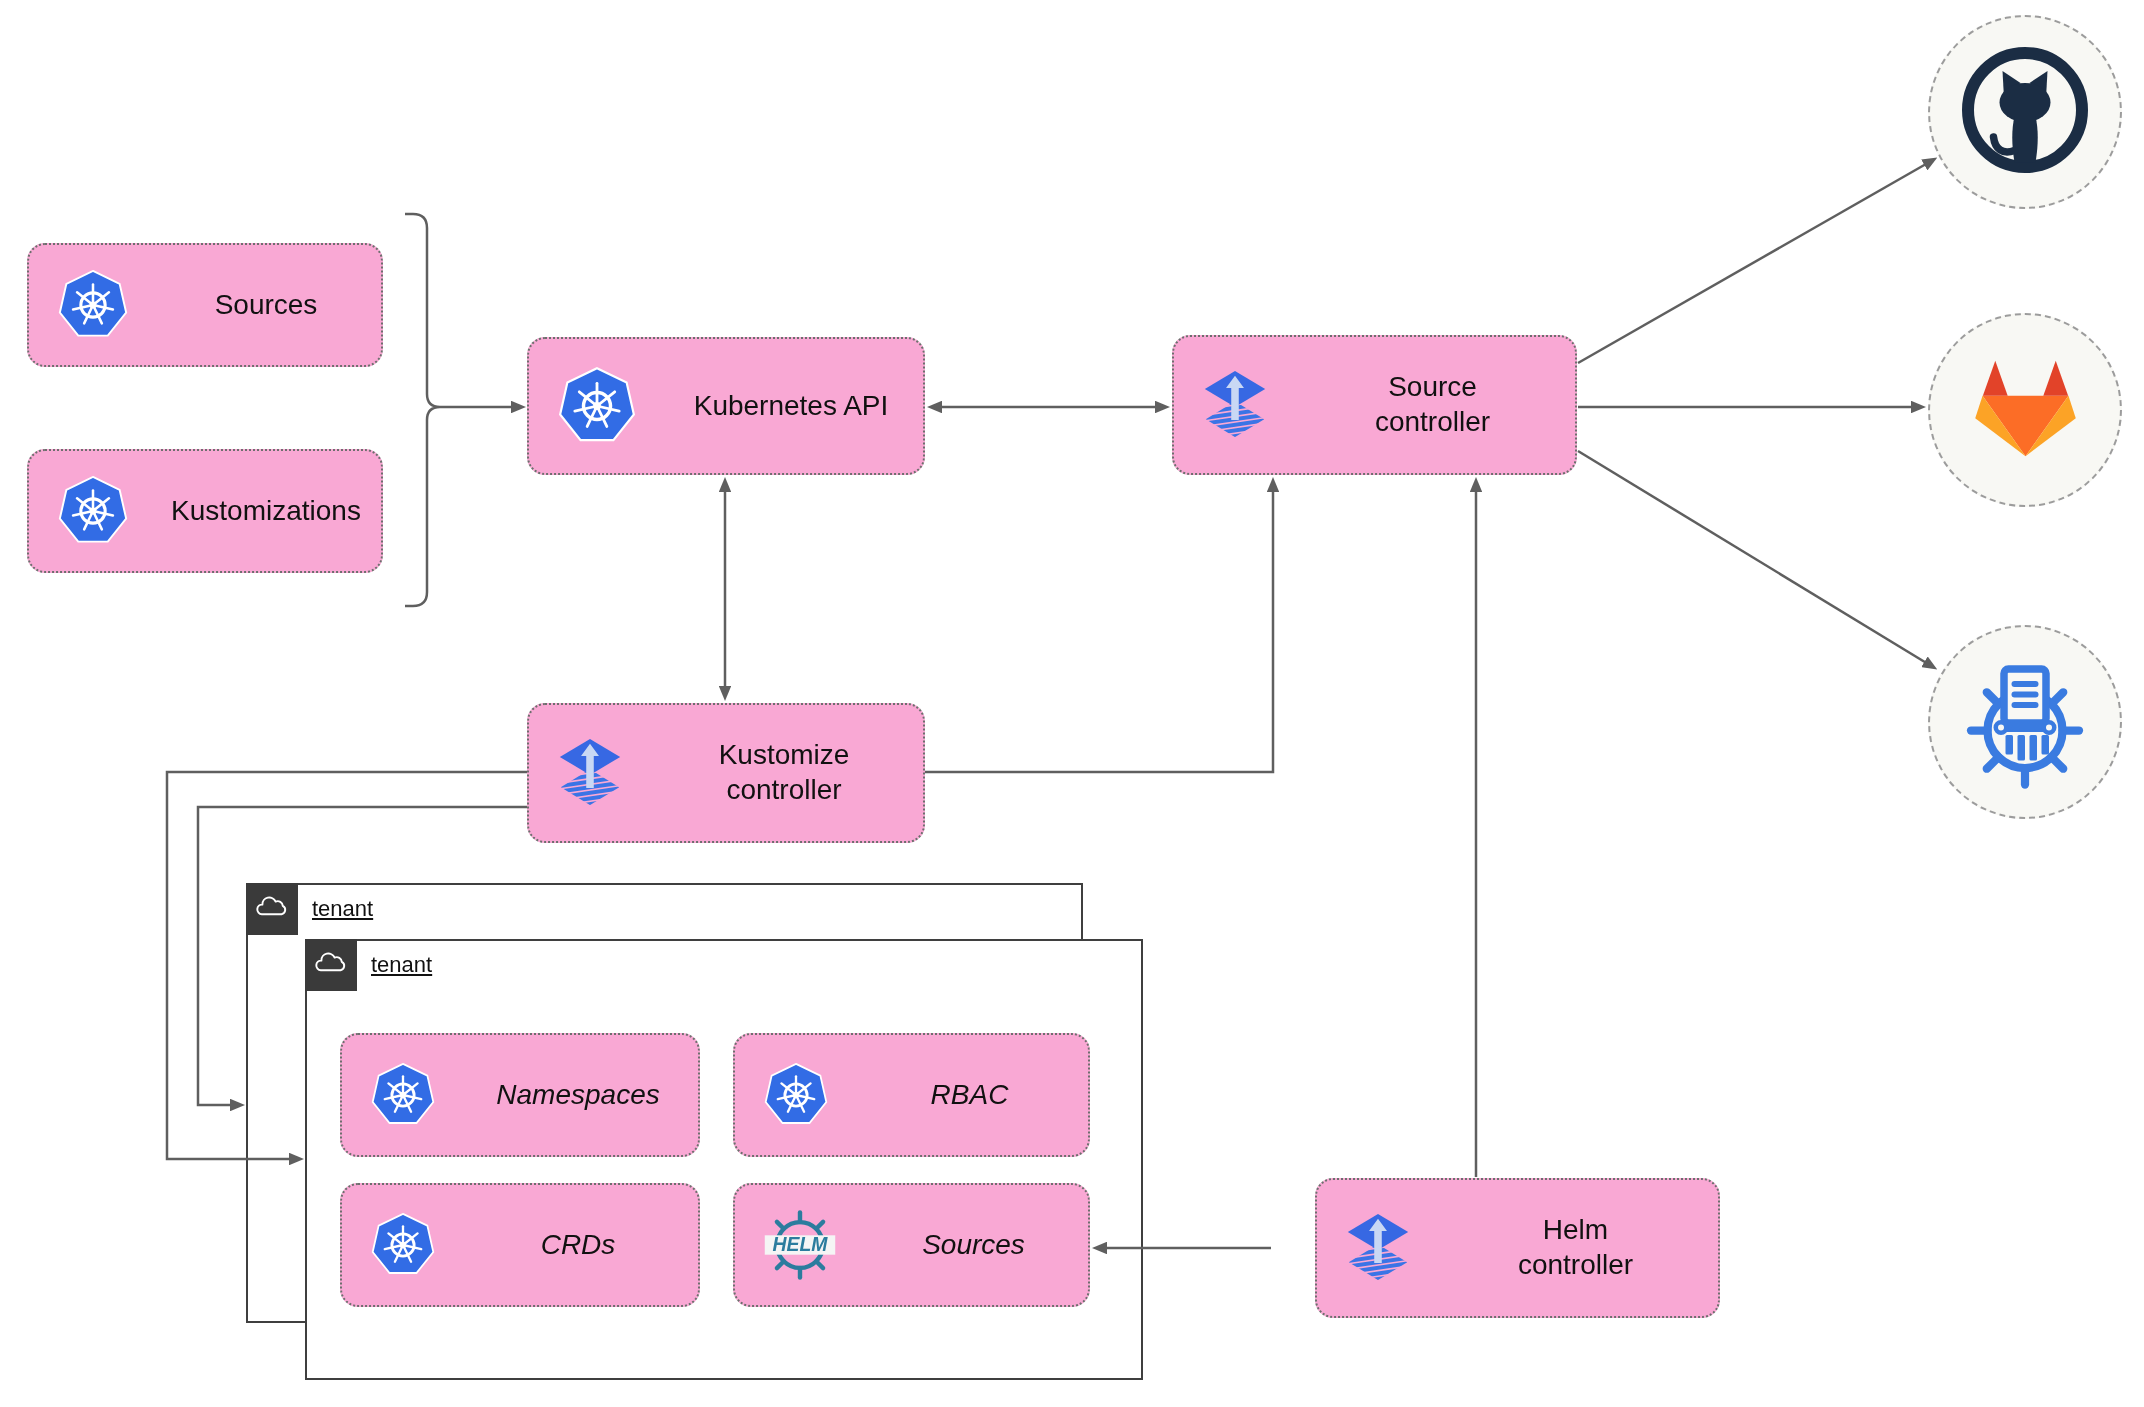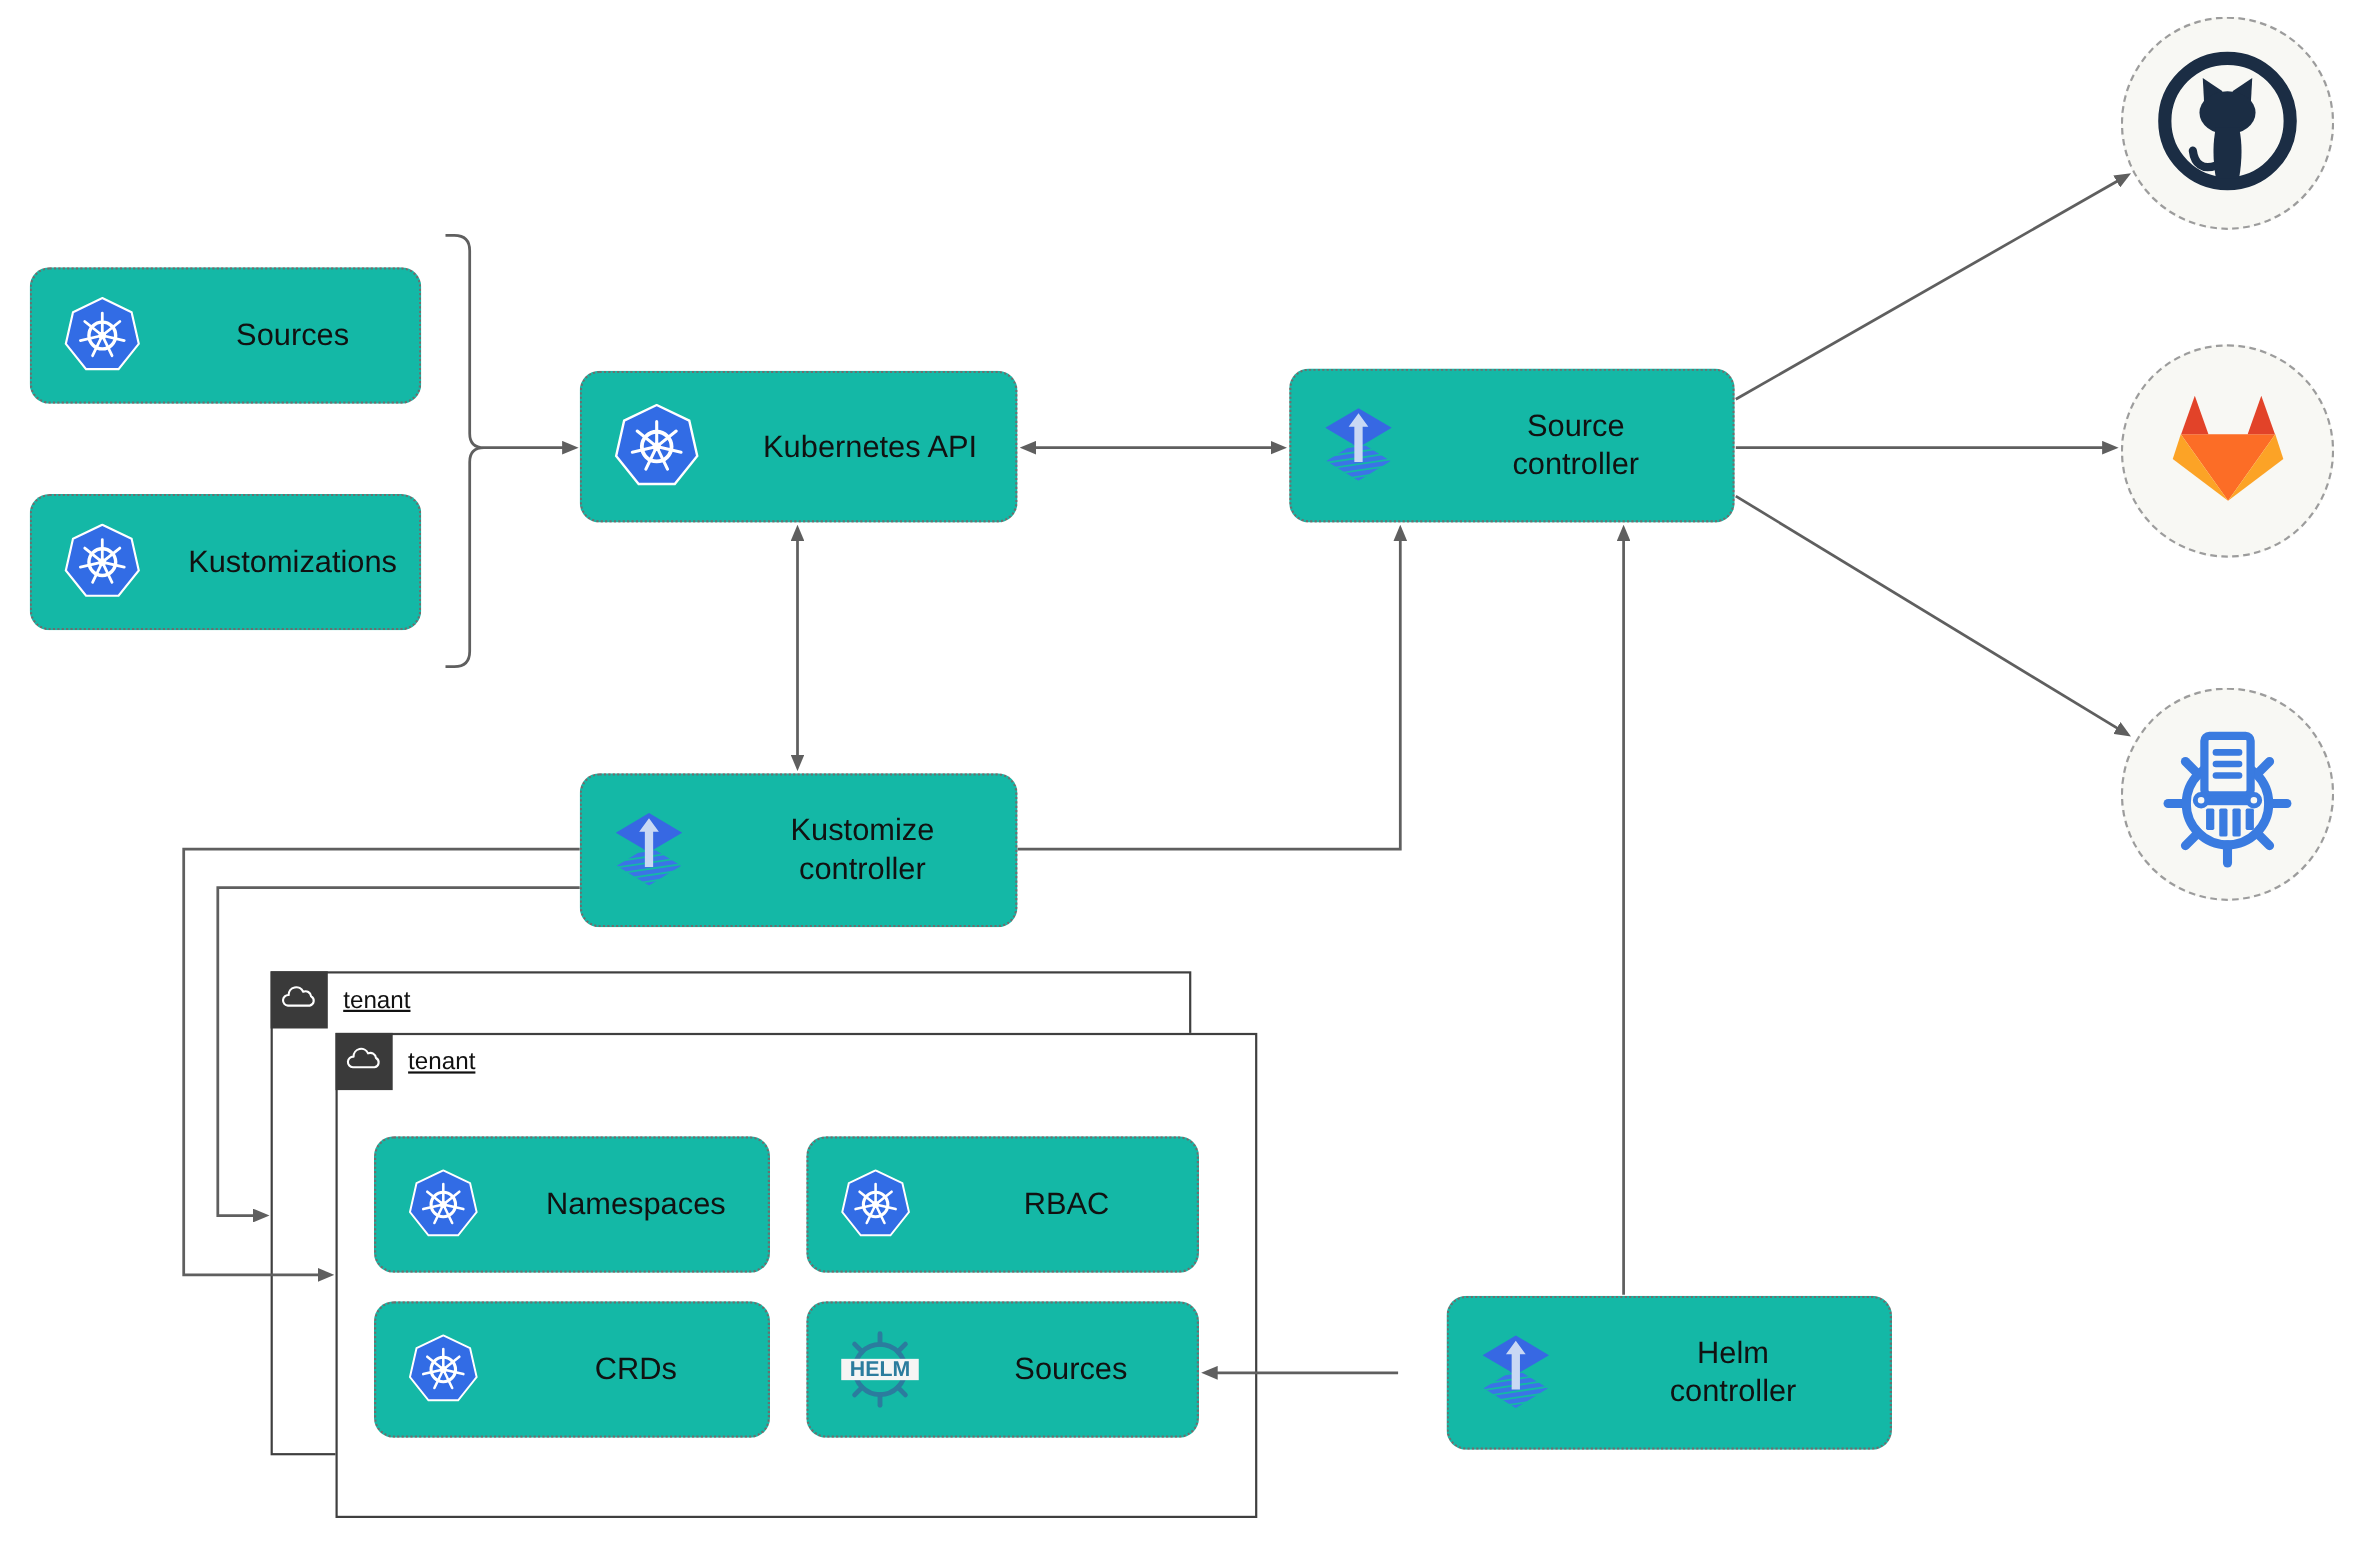--- a/index.html
+++ b/index.html
@@ -1,37 +1,37 @@
 <!DOCTYPE html>
 <html><head>
 <meta charset="utf-8">
 <style>
   html,body{margin:0;padding:0;background:#ffffff;}
   body{font-family:"Liberation Sans","DejaVu Sans",sans-serif;}
   #canvas{position:relative;width:2144px;height:1407px;background:#ffffff;overflow:hidden;}
 
   .wires{position:absolute;left:0;top:0;z-index:50;pointer-events:none;}
 
-  .node{position:absolute;background:#14b8a6;border:2px dotted #6e6e6e;border-radius:18px;
+  .node{position:absolute;background:#f9a8d4;border:2px dotted #6e6e6e;border-radius:18px;
         display:flex;align-items:center;box-sizing:border-box;z-index:10;gap:36px;}
   .icon{margin-left:28px;flex:0 0 auto;display:flex;align-items:flex-start;}
   .nlabel{flex:1;text-align:center;font-size:28px;color:#111;padding-right:14px;}
   .lbl2{display:inline-block;max-width:175px;line-height:1.24;}
 
   .tenant-box{position:absolute;background:#ffffff;border:2px solid #3f3f3f;box-sizing:border-box;}
   .tenant-back{z-index:4;}
   .tenant-front{z-index:6;}
   .tenant-tab{position:absolute;left:-2px;top:-2px;width:52px;height:52px;background:#3a3a3a;
               display:flex;align-items:center;justify-content:center;}
   .tenant-label{position:absolute;left:64px;top:11px;font-size:22px;color:#111;text-decoration:underline;}
 
   .circle-node{position:absolute;width:194px;height:194px;border-radius:50%;
                border:2px dashed #9c9c9c;background:#f8f8f4;box-sizing:border-box;
                display:flex;align-items:center;justify-content:center;z-index:10;}
-  .innode{z-index:8;}
+  .innode{z-index:8;font-style:italic;}
 </style>
 </head>
 <body>
 
 <div id="canvas">
 
   <svg class="wires" width="2144" height="1407" viewBox="0 0 2144 1407">
     <defs>
       <marker id="arr" viewBox="0 0 12 10" refX="8" refY="5" markerWidth="15" markerHeight="12.5" orient="auto-start-reverse" markerUnits="userSpaceOnUse">
         <path d="M0,0 L12,5 L0,10 Z" fill="#5f5f5f"></path>

